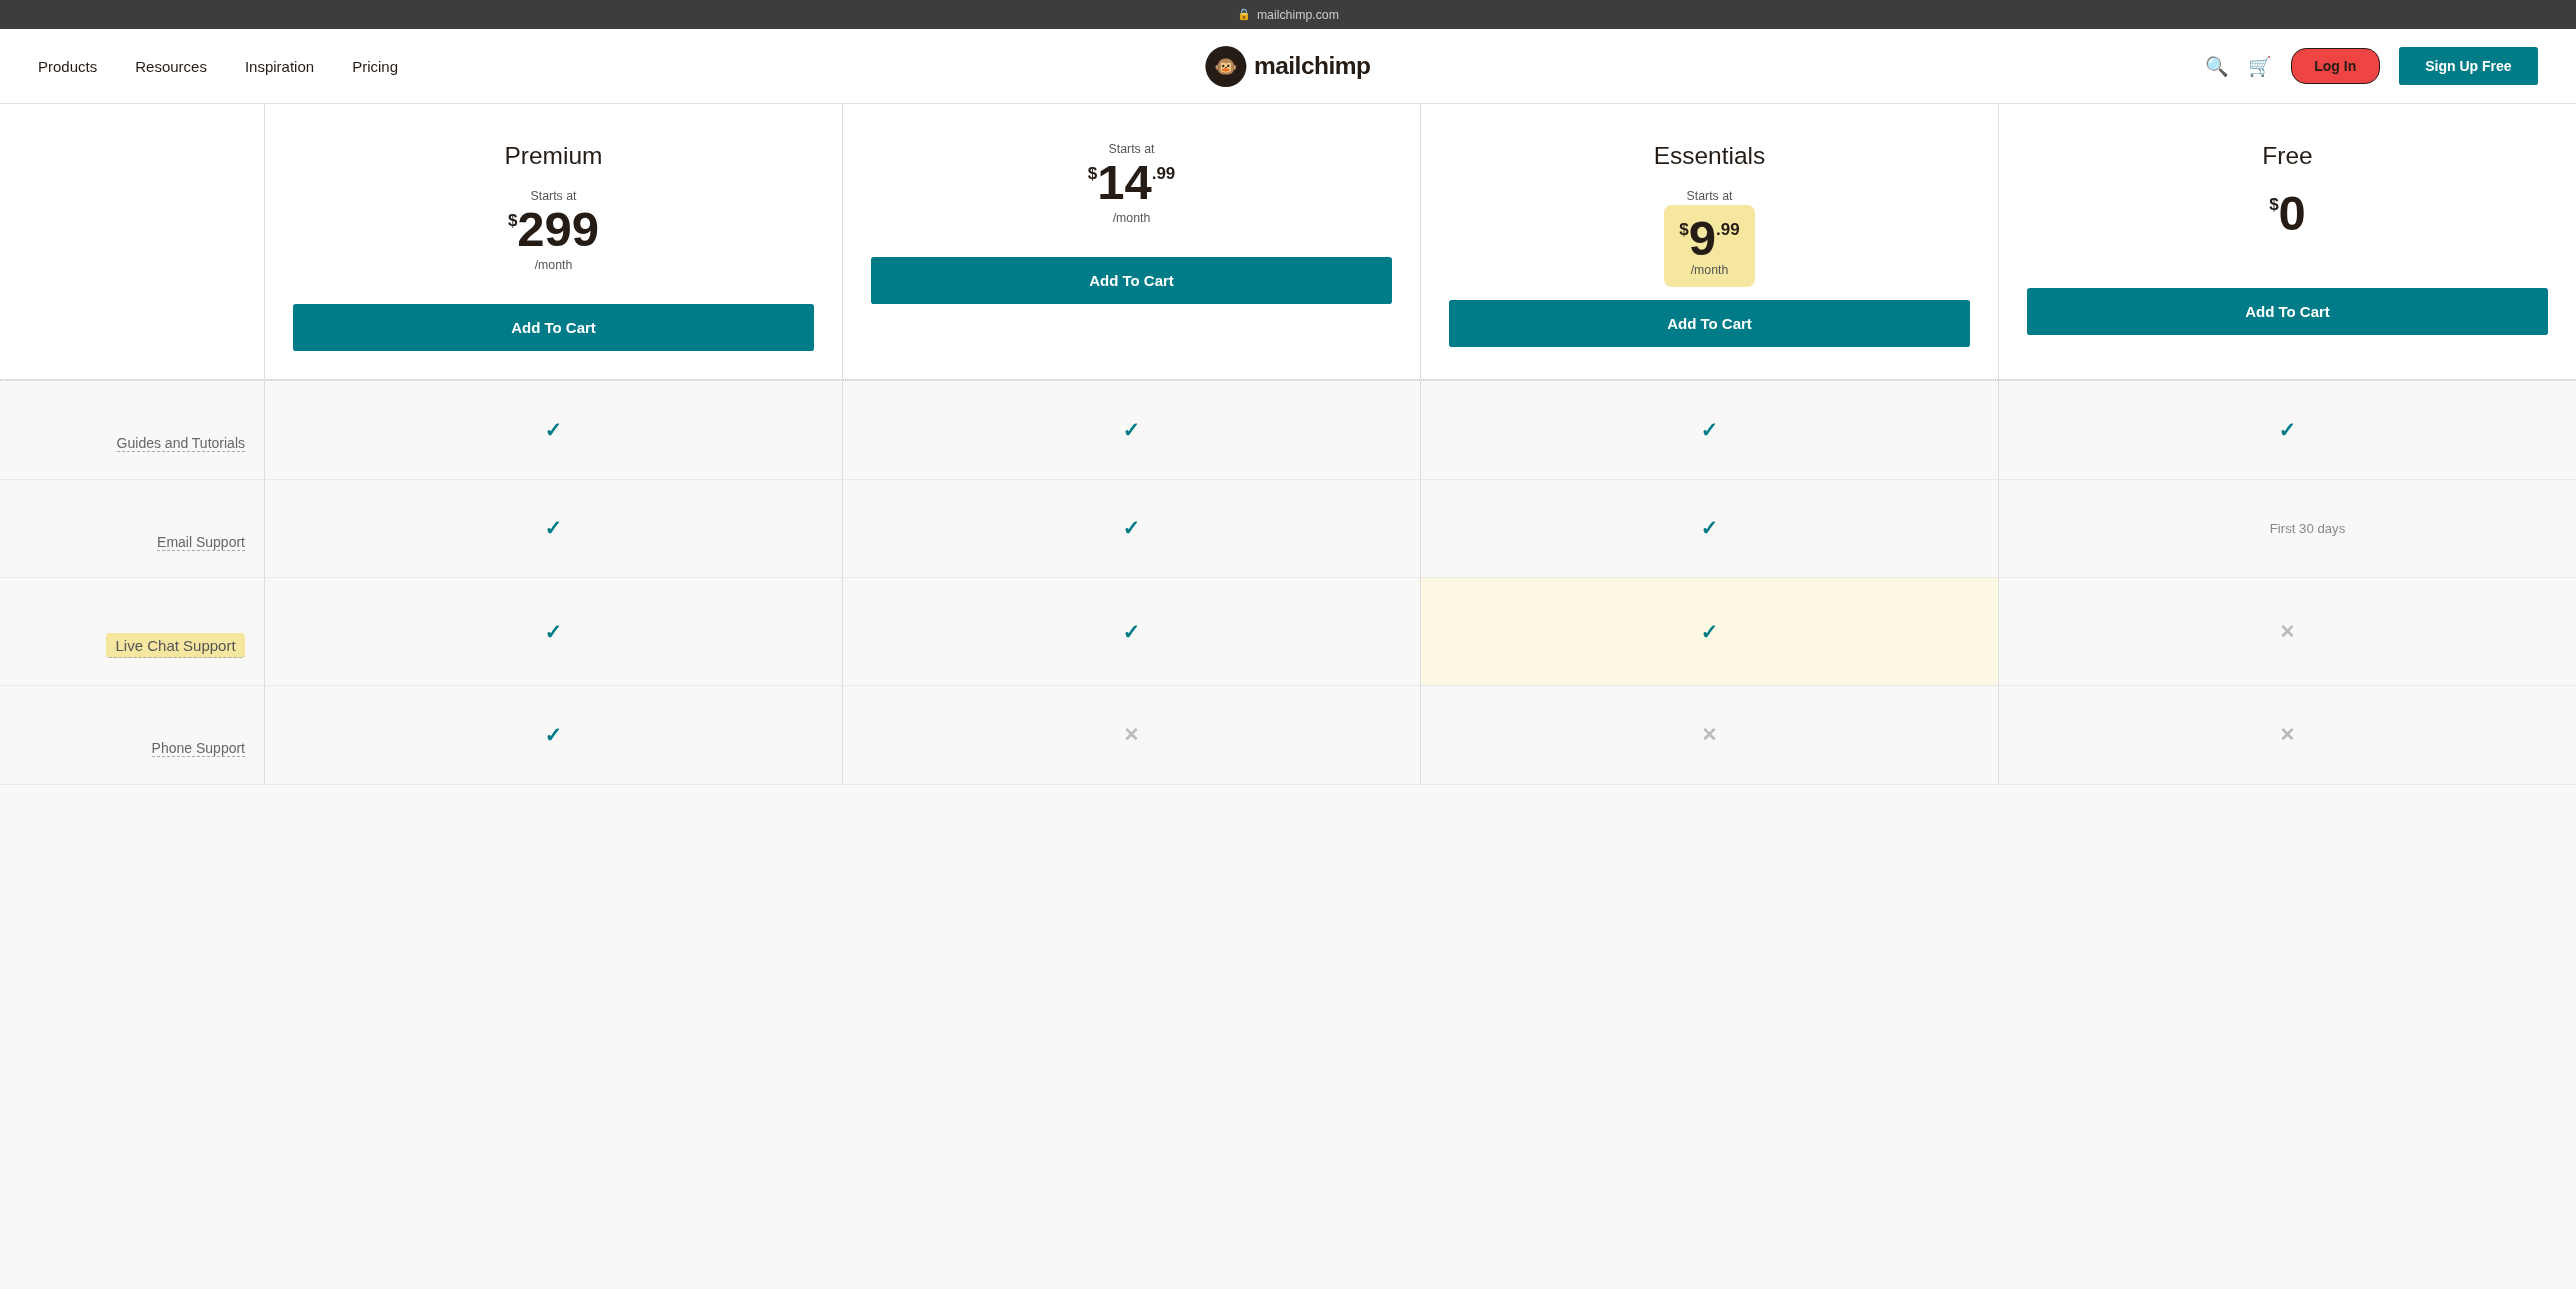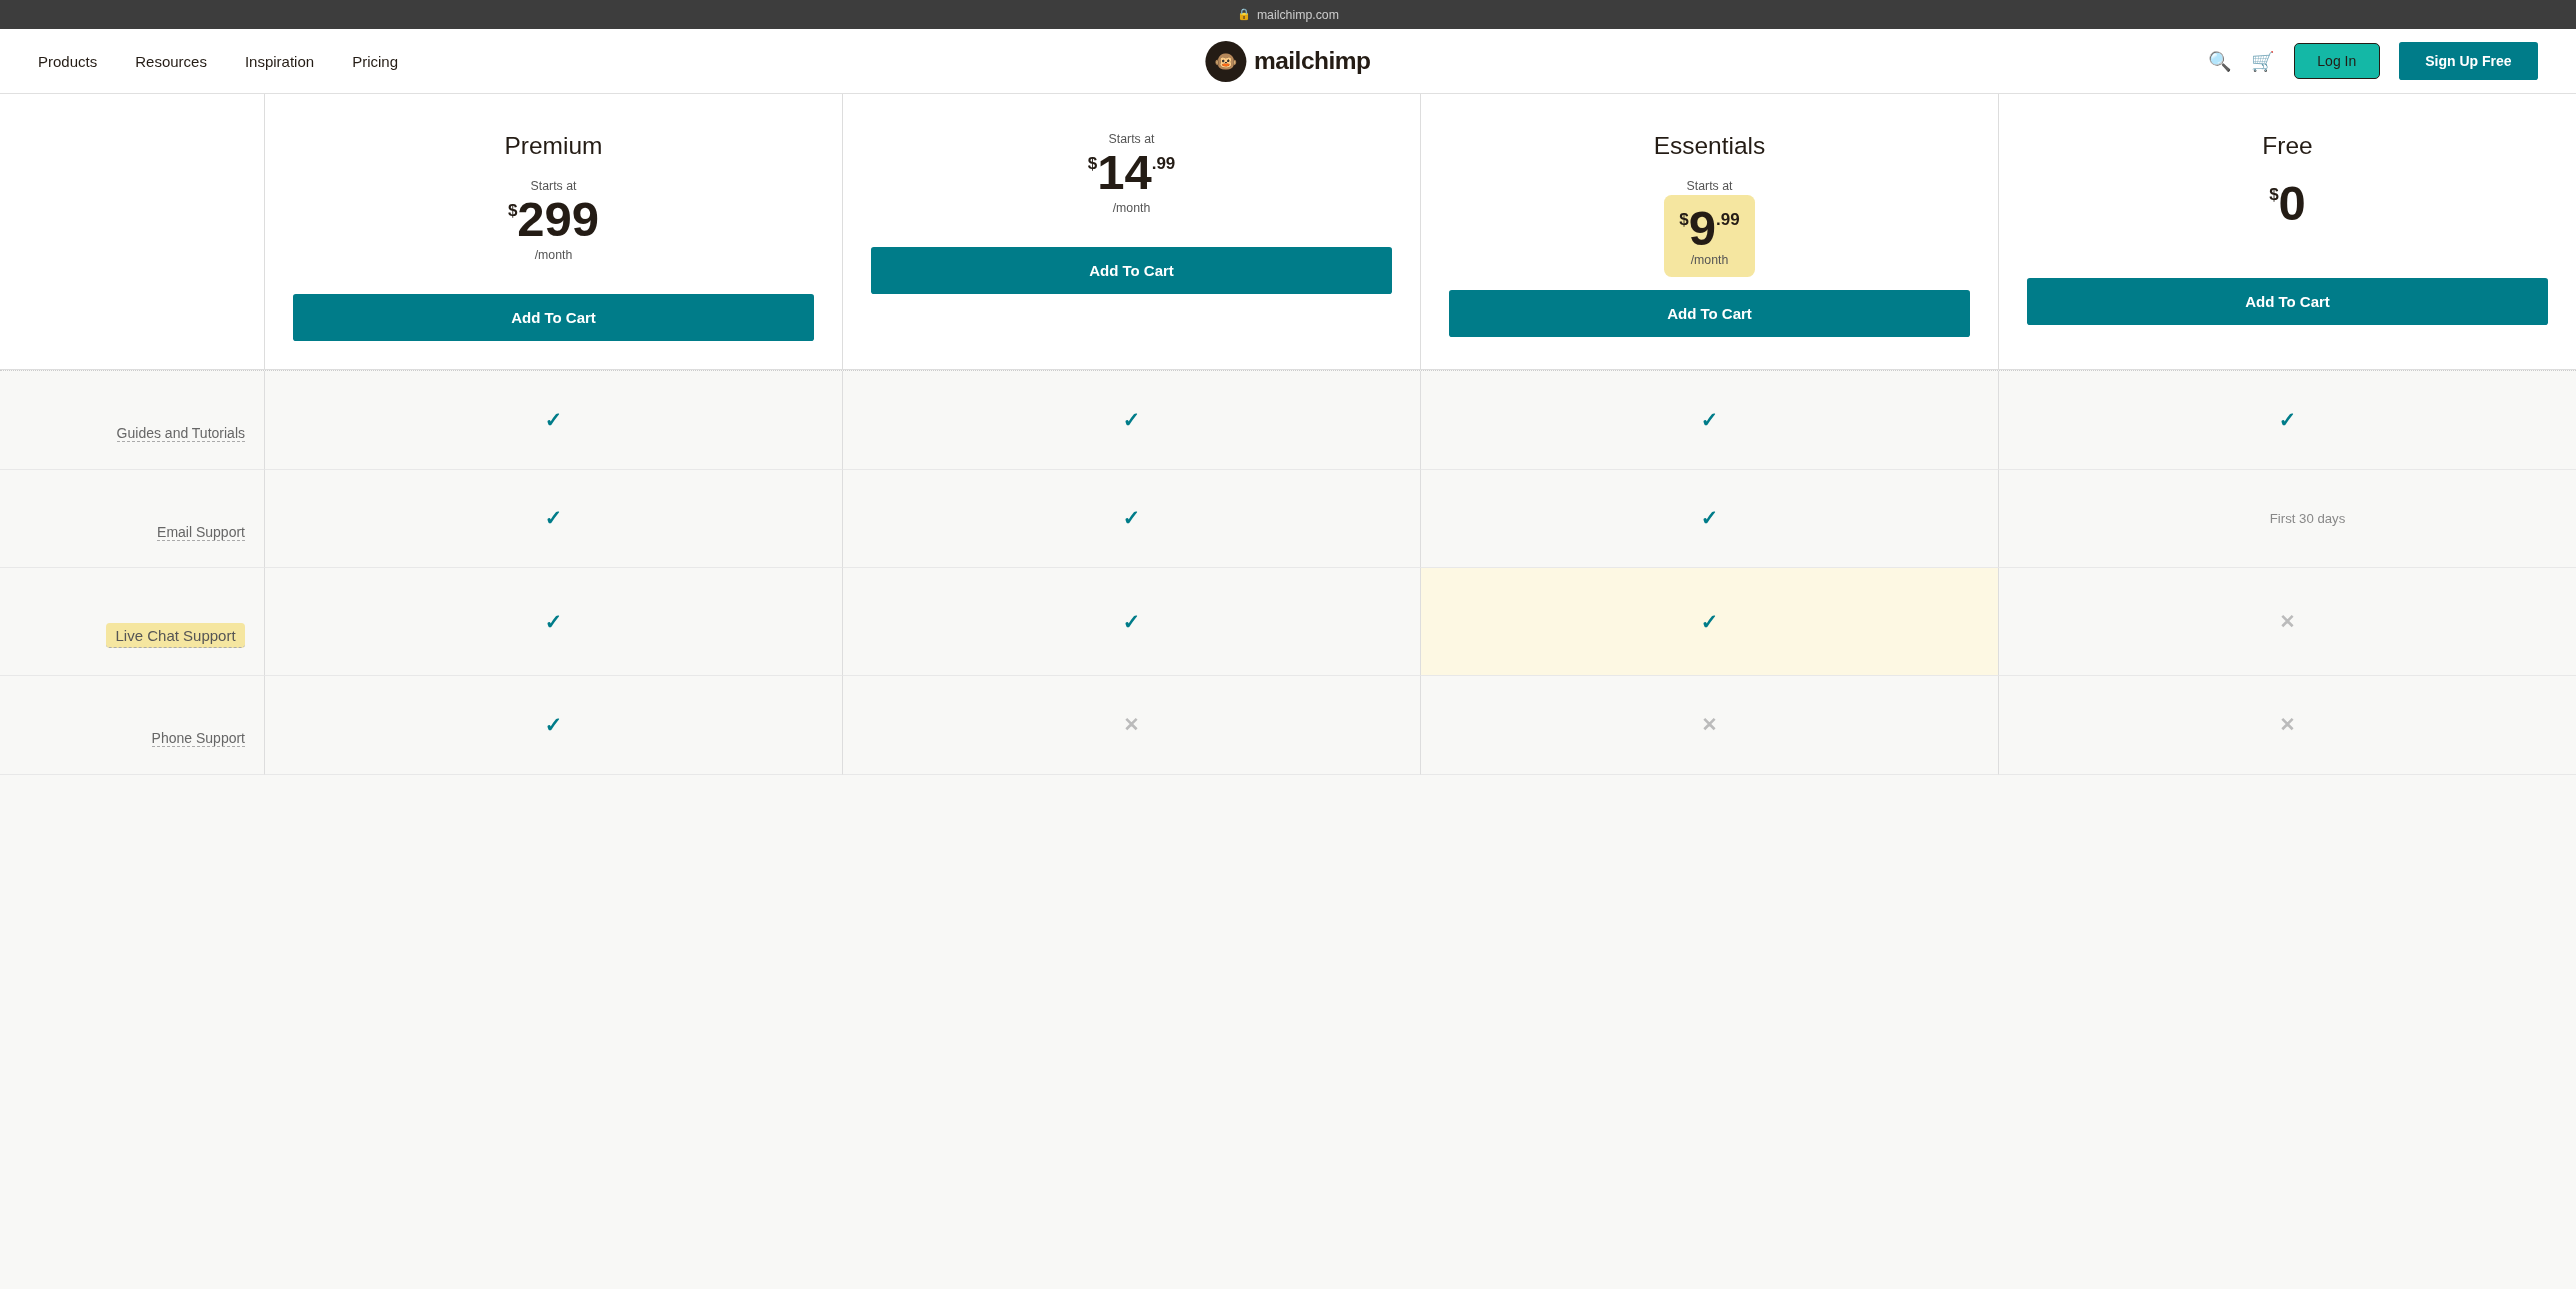--- a/index.html
+++ b/index.html
@@ -19,21 +19,21 @@
     }
     .lock-icon { font-size: 11.3px; }
 
     
     .nav {
       background: #fff;
       border-bottom: 0.9px solid #e0e0e0;
       display: flex;
       align-items: center;
       padding: 0 38px;
-      height: 65px;
+      height: 75px;
       position: relative;
     }
     .nav-left {
       display: flex;
       align-items: center;
       gap: 38px;
     }
     .nav-item {
       font-size: 15px;
       font-weight: 500;
@@ -61,27 +61,27 @@
       align-items: center;
       gap: 19px;
     }
     .nav-icon {
       font-size: 19px;
       color: #241c15;
       cursor: pointer;
     }
     .btn-login {
       border: 1.9px solid #241c15;
-      background: #14b8a6;
+      background: #ef4444;
       color: #241c15;
       padding: 9.4px 22.6px;
       font-size: 14px;
-      font-weight: 400;
+      font-weight: 700;
       cursor: pointer;
-      border-radius: 5px;
+      border-radius: 15px;
     }
     .btn-signup {
       background: #007c89;
       color: #fff;
       padding: 11.3px 26.4px;
       font-size: 14px;
       font-weight: 700;
       cursor: pointer;
       border-radius: 2.8px;
       border: none;

